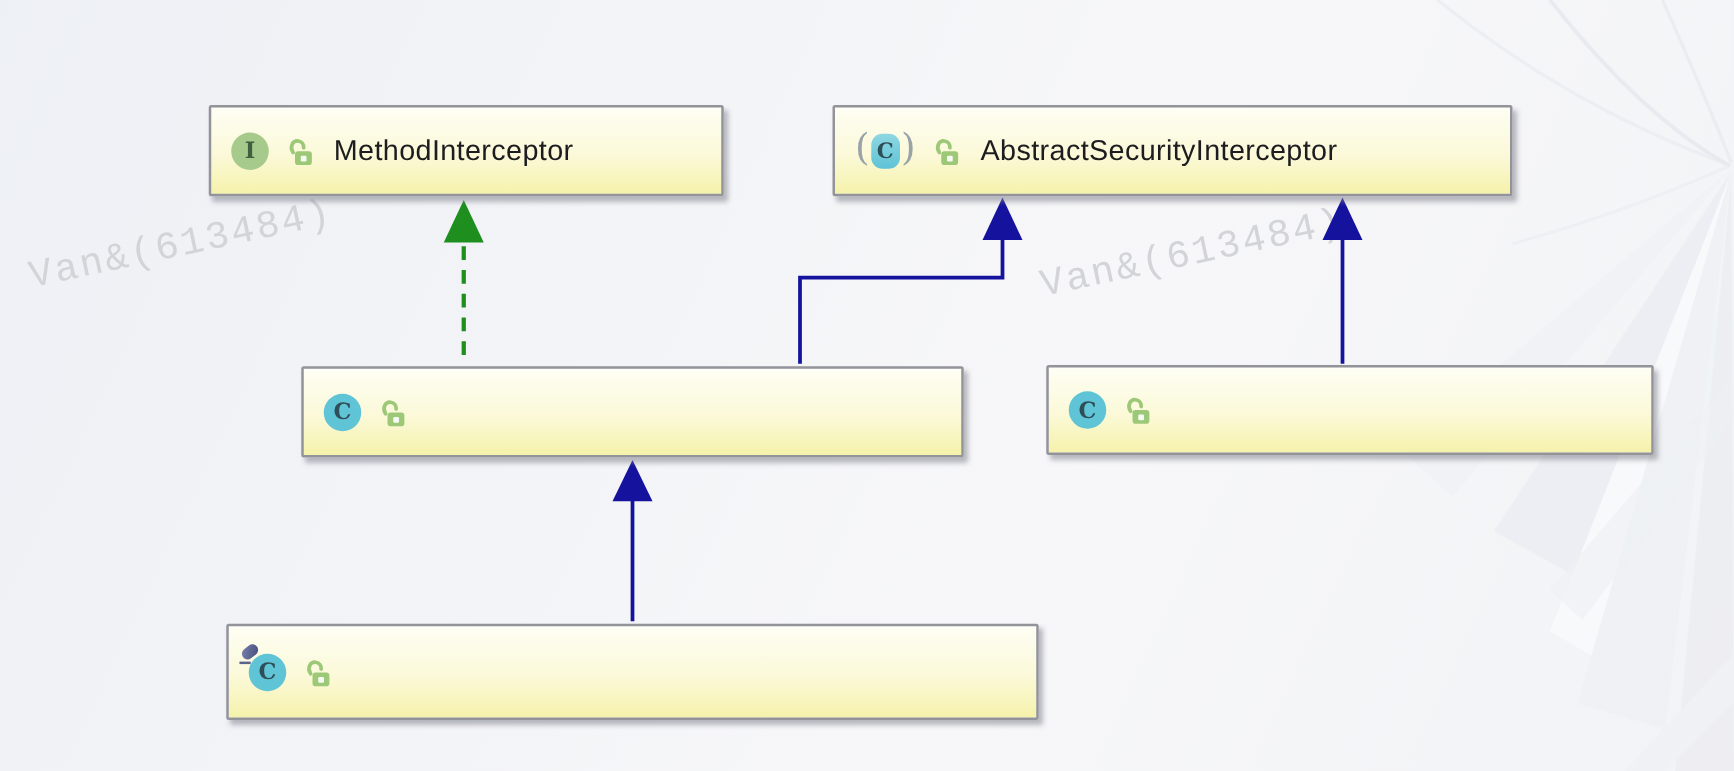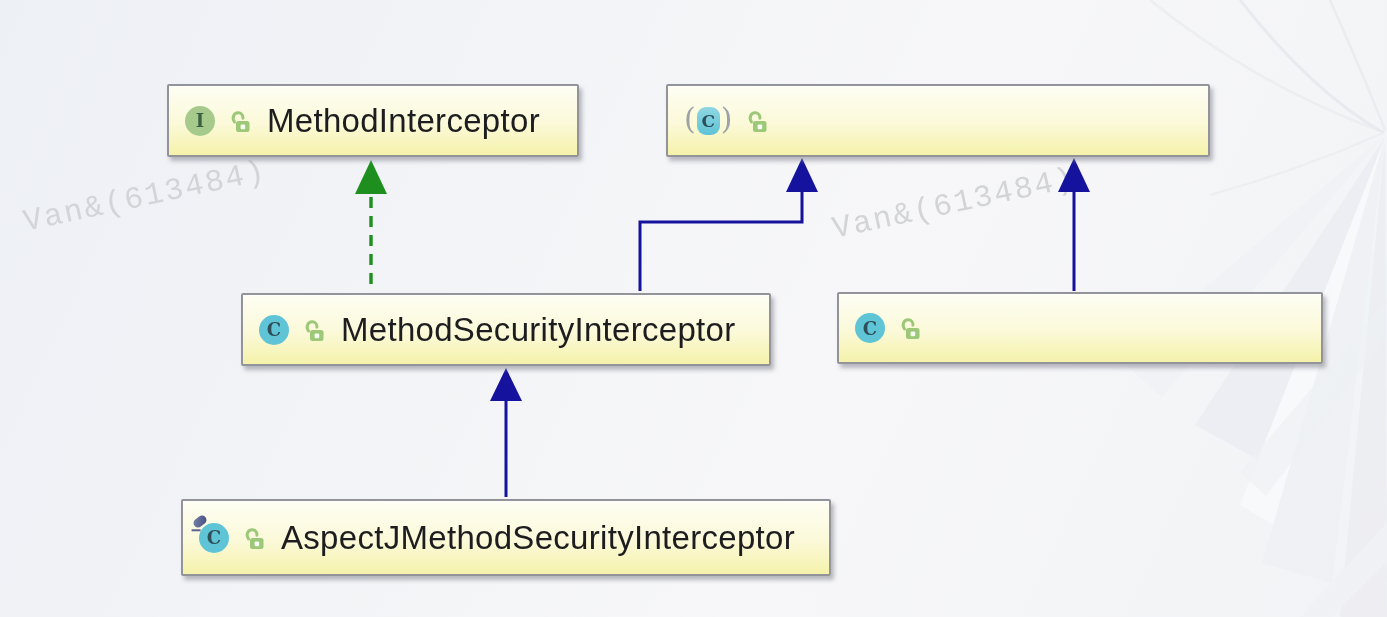--- a/index.html
+++ b/index.html
@@ -18,21 +18,21 @@
   }
   .uml-node{
     position:absolute;display:flex;align-items:center;gap:13px;
     padding:0 16px;box-sizing:border-box;
     background:linear-gradient(to bottom,#fefef4 0%,#fbf9d8 55%,#f5f2ab 100%);
     border:2px solid #93939a;border-radius:2px;
     box-shadow:3px 4px 4px rgba(130,132,142,.55), inset 0 1px 0 rgba(255,255,255,.8);
     z-index:4;cursor:default;
   }
   .node-label{
-    font-size:33px;color:#1d1d1f;white-space:nowrap;letter-spacing:.3px;
+    font-size:23px;color:#1d1d1f;white-space:nowrap;letter-spacing:.3px;
   }
   .badge{
     width:30px;height:30px;border-radius:50%;
     display:flex;align-items:center;justify-content:center;
     font-family:"DejaVu Serif",serif;font-weight:bold;font-size:18px;
     flex:0 0 auto;position:relative;
   }
   .badge.iface{background:#a6ca8c;color:#3d6140;}
   .badge.clazz{background:#5fc4d6;color:#2f4f58;}
   .abstract-wrap{display:flex;align-items:center;flex:0 0 auto;position:relative;}
@@ -115,44 +115,43 @@
     <span class="abstract-wrap">
       <span class="paren">(</span>
       <span class="pill">C</span>
       <span class="paren">)</span>
     </span>
     <svg class="lock" width="26" height="26" viewBox="0 0 26 26">
       <path d="M6.5 13 C 3.5 8.5, 6 3.5, 10.5 3.8 C 13.6 4.1, 15.1 6.6, 14.9 9.2" fill="none" stroke="#9cc878" stroke-width="3" stroke-linecap="round"></path>
       <rect x="8" y="12" width="13.5" height="11" rx="2.5" fill="#9cc878"></rect>
       <rect x="12.6" y="15.6" width="4.6" height="4.6" rx="1" fill="#ffffff" opacity="0.9"></rect>
     </svg>
+    <span class="node-label">AbstractSecurityInterceptor</span>
   </div>
 
   <div class="uml-node" style="left:241px;top:293px;width:530px;height:73px;">
     <span class="badge clazz">C</span>
     <svg class="lock" width="26" height="26" viewBox="0 0 26 26">
       <path d="M6.5 13 C 3.5 8.5, 6 3.5, 10.5 3.8 C 13.6 4.1, 15.1 6.6, 14.9 9.2" fill="none" stroke="#9cc878" stroke-width="3" stroke-linecap="round"></path>
       <rect x="8" y="12" width="13.5" height="11" rx="2.5" fill="#9cc878"></rect>
       <rect x="12.6" y="15.6" width="4.6" height="4.6" rx="1" fill="#ffffff" opacity="0.9"></rect>
     </svg>
-    <span class="node-label">MethodSecurityInterceptor</span>
   </div>
 
   <div class="uml-node" style="left:837px;top:292px;width:486px;height:72px;">
     <span class="badge clazz">C</span>
     <svg class="lock" width="26" height="26" viewBox="0 0 26 26">
       <path d="M6.5 13 C 3.5 8.5, 6 3.5, 10.5 3.8 C 13.6 4.1, 15.1 6.6, 14.9 9.2" fill="none" stroke="#9cc878" stroke-width="3" stroke-linecap="round"></path>
       <rect x="8" y="12" width="13.5" height="11" rx="2.5" fill="#9cc878"></rect>
       <rect x="12.6" y="15.6" width="4.6" height="4.6" rx="1" fill="#ffffff" opacity="0.9"></rect>
     </svg>
   </div>
 
   <div class="uml-node" style="left:181px;top:499px;width:650px;height:77px;">
     <span class="badge clazz"><span class="pin"></span>C</span>
     <svg class="lock" width="26" height="26" viewBox="0 0 26 26">
       <path d="M6.5 13 C 3.5 8.5, 6 3.5, 10.5 3.8 C 13.6 4.1, 15.1 6.6, 14.9 9.2" fill="none" stroke="#9cc878" stroke-width="3" stroke-linecap="round"></path>
       <rect x="8" y="12" width="13.5" height="11" rx="2.5" fill="#9cc878"></rect>
       <rect x="12.6" y="15.6" width="4.6" height="4.6" rx="1" fill="#ffffff" opacity="0.9"></rect>
     </svg>
-    <span class="node-label">AspectJMethodSecurityInterceptor</span>
   </div>
 
 </div>
 
 </body></html>

